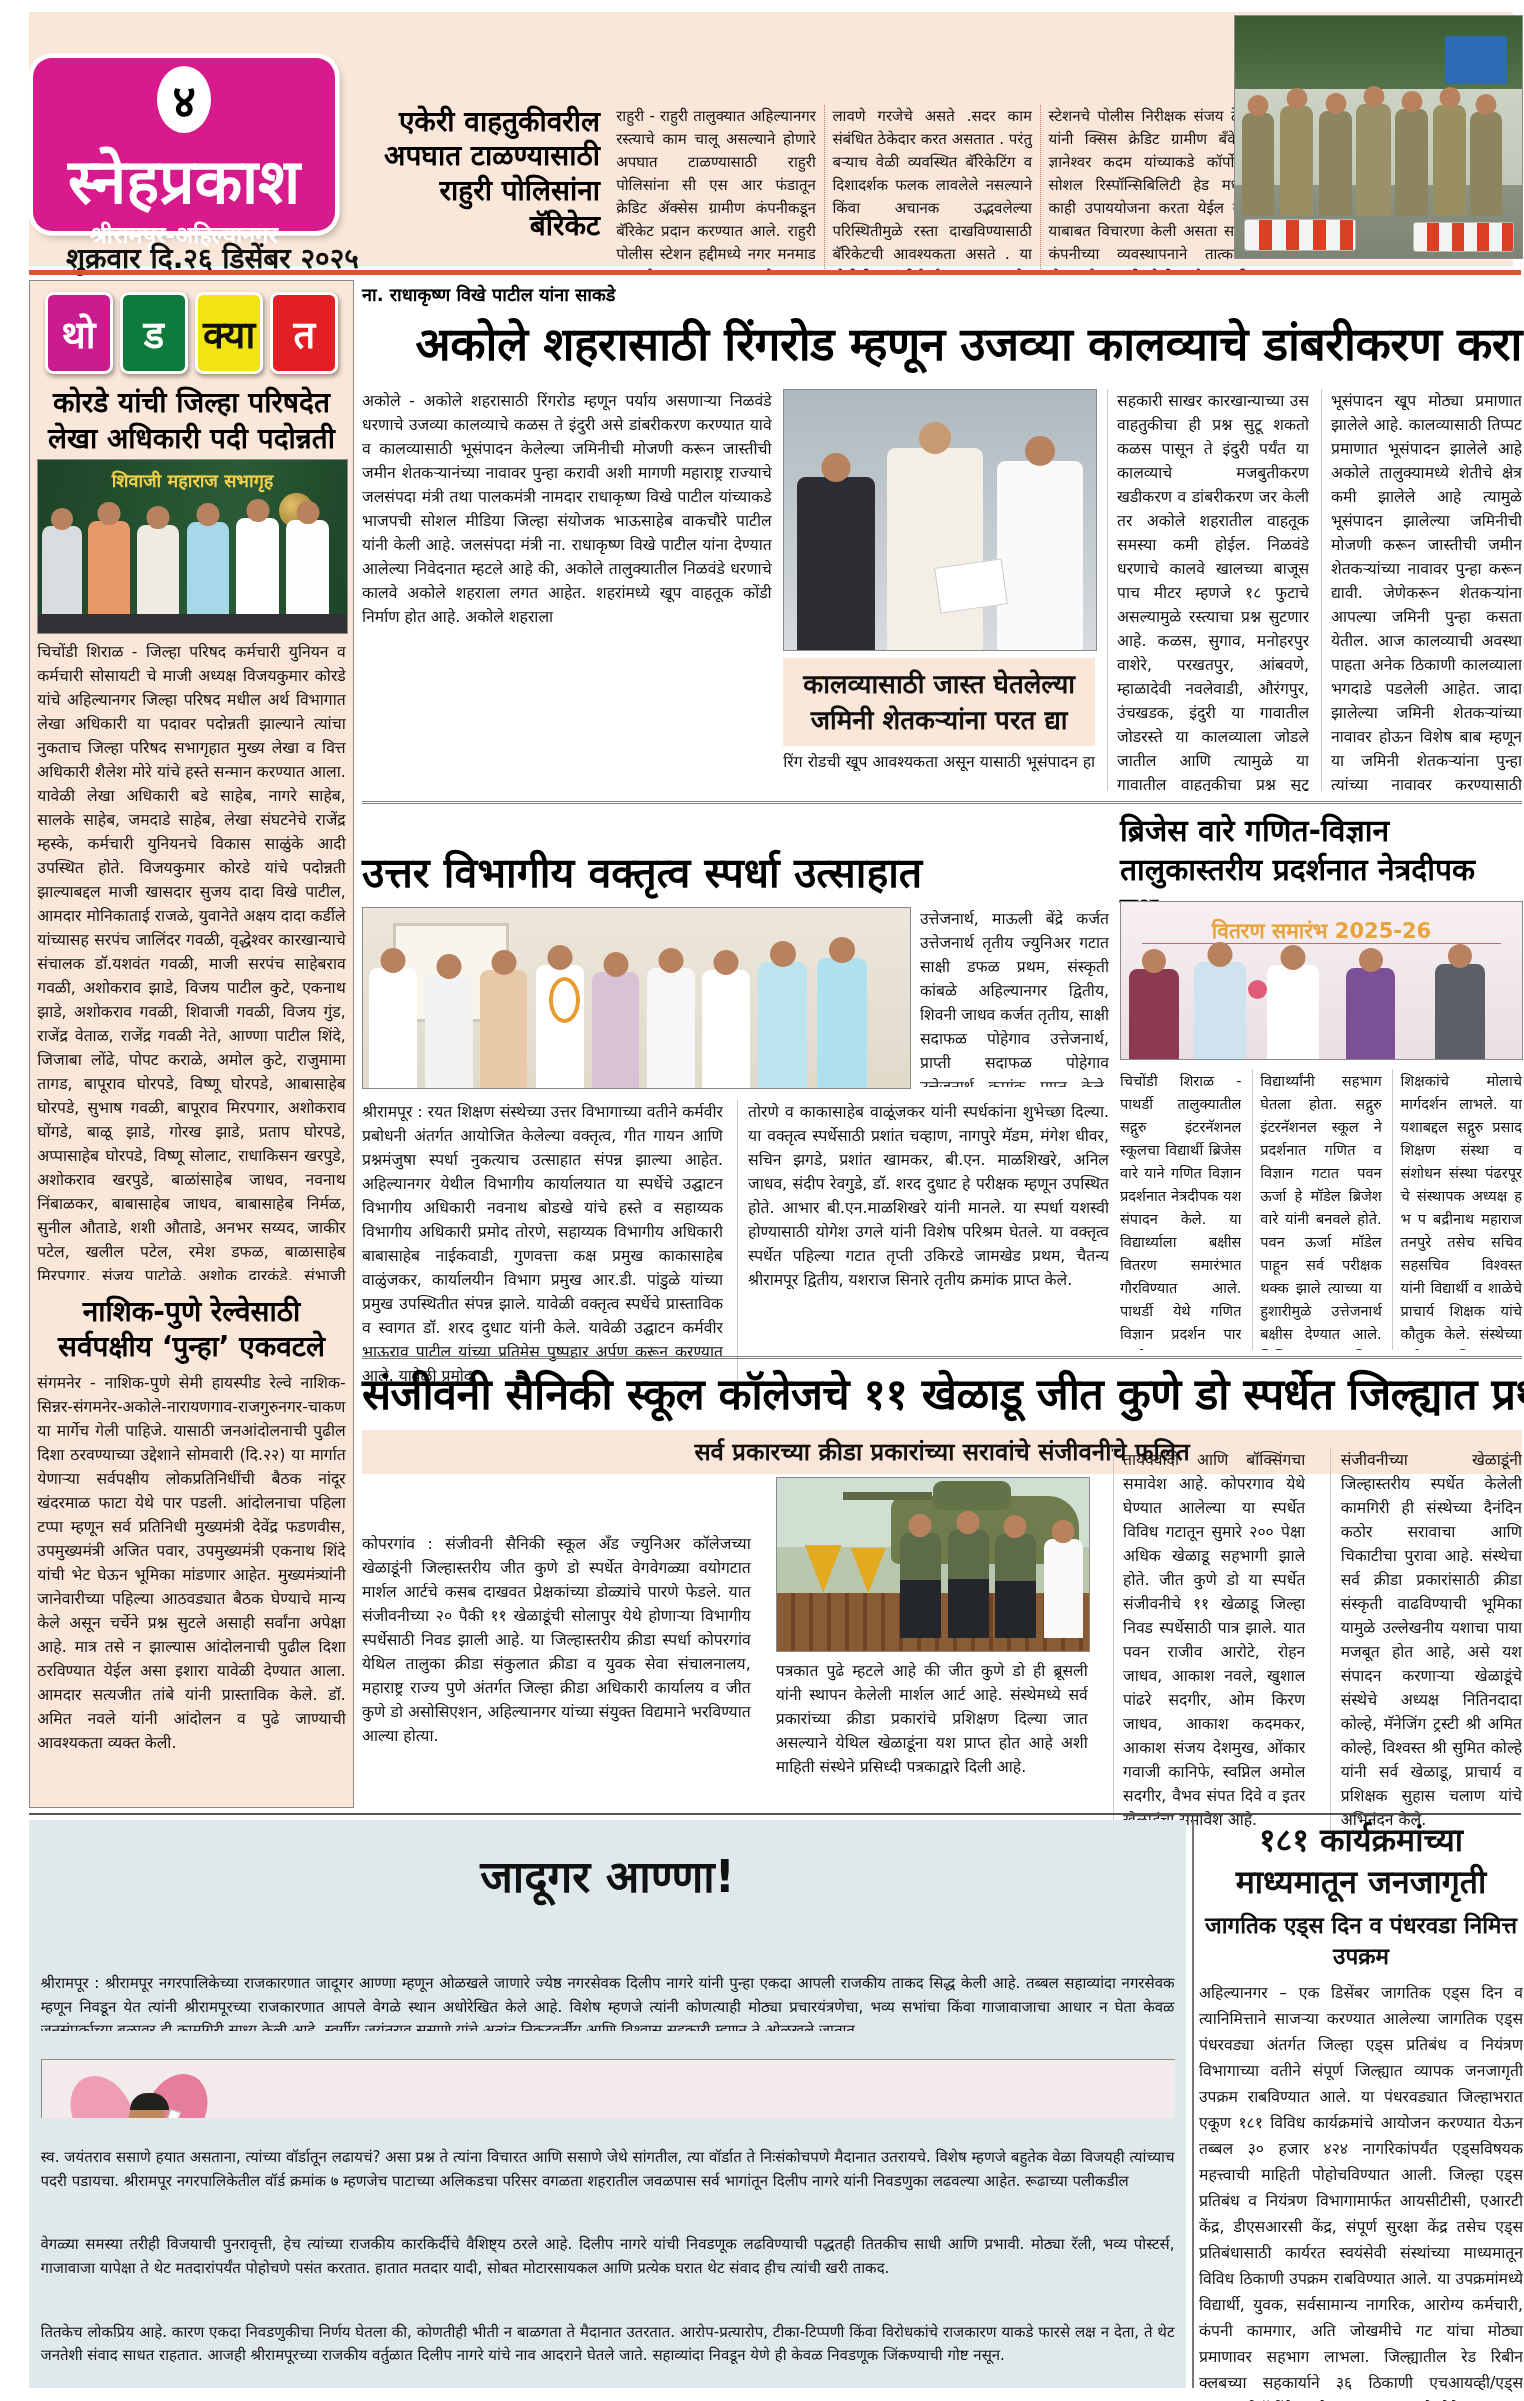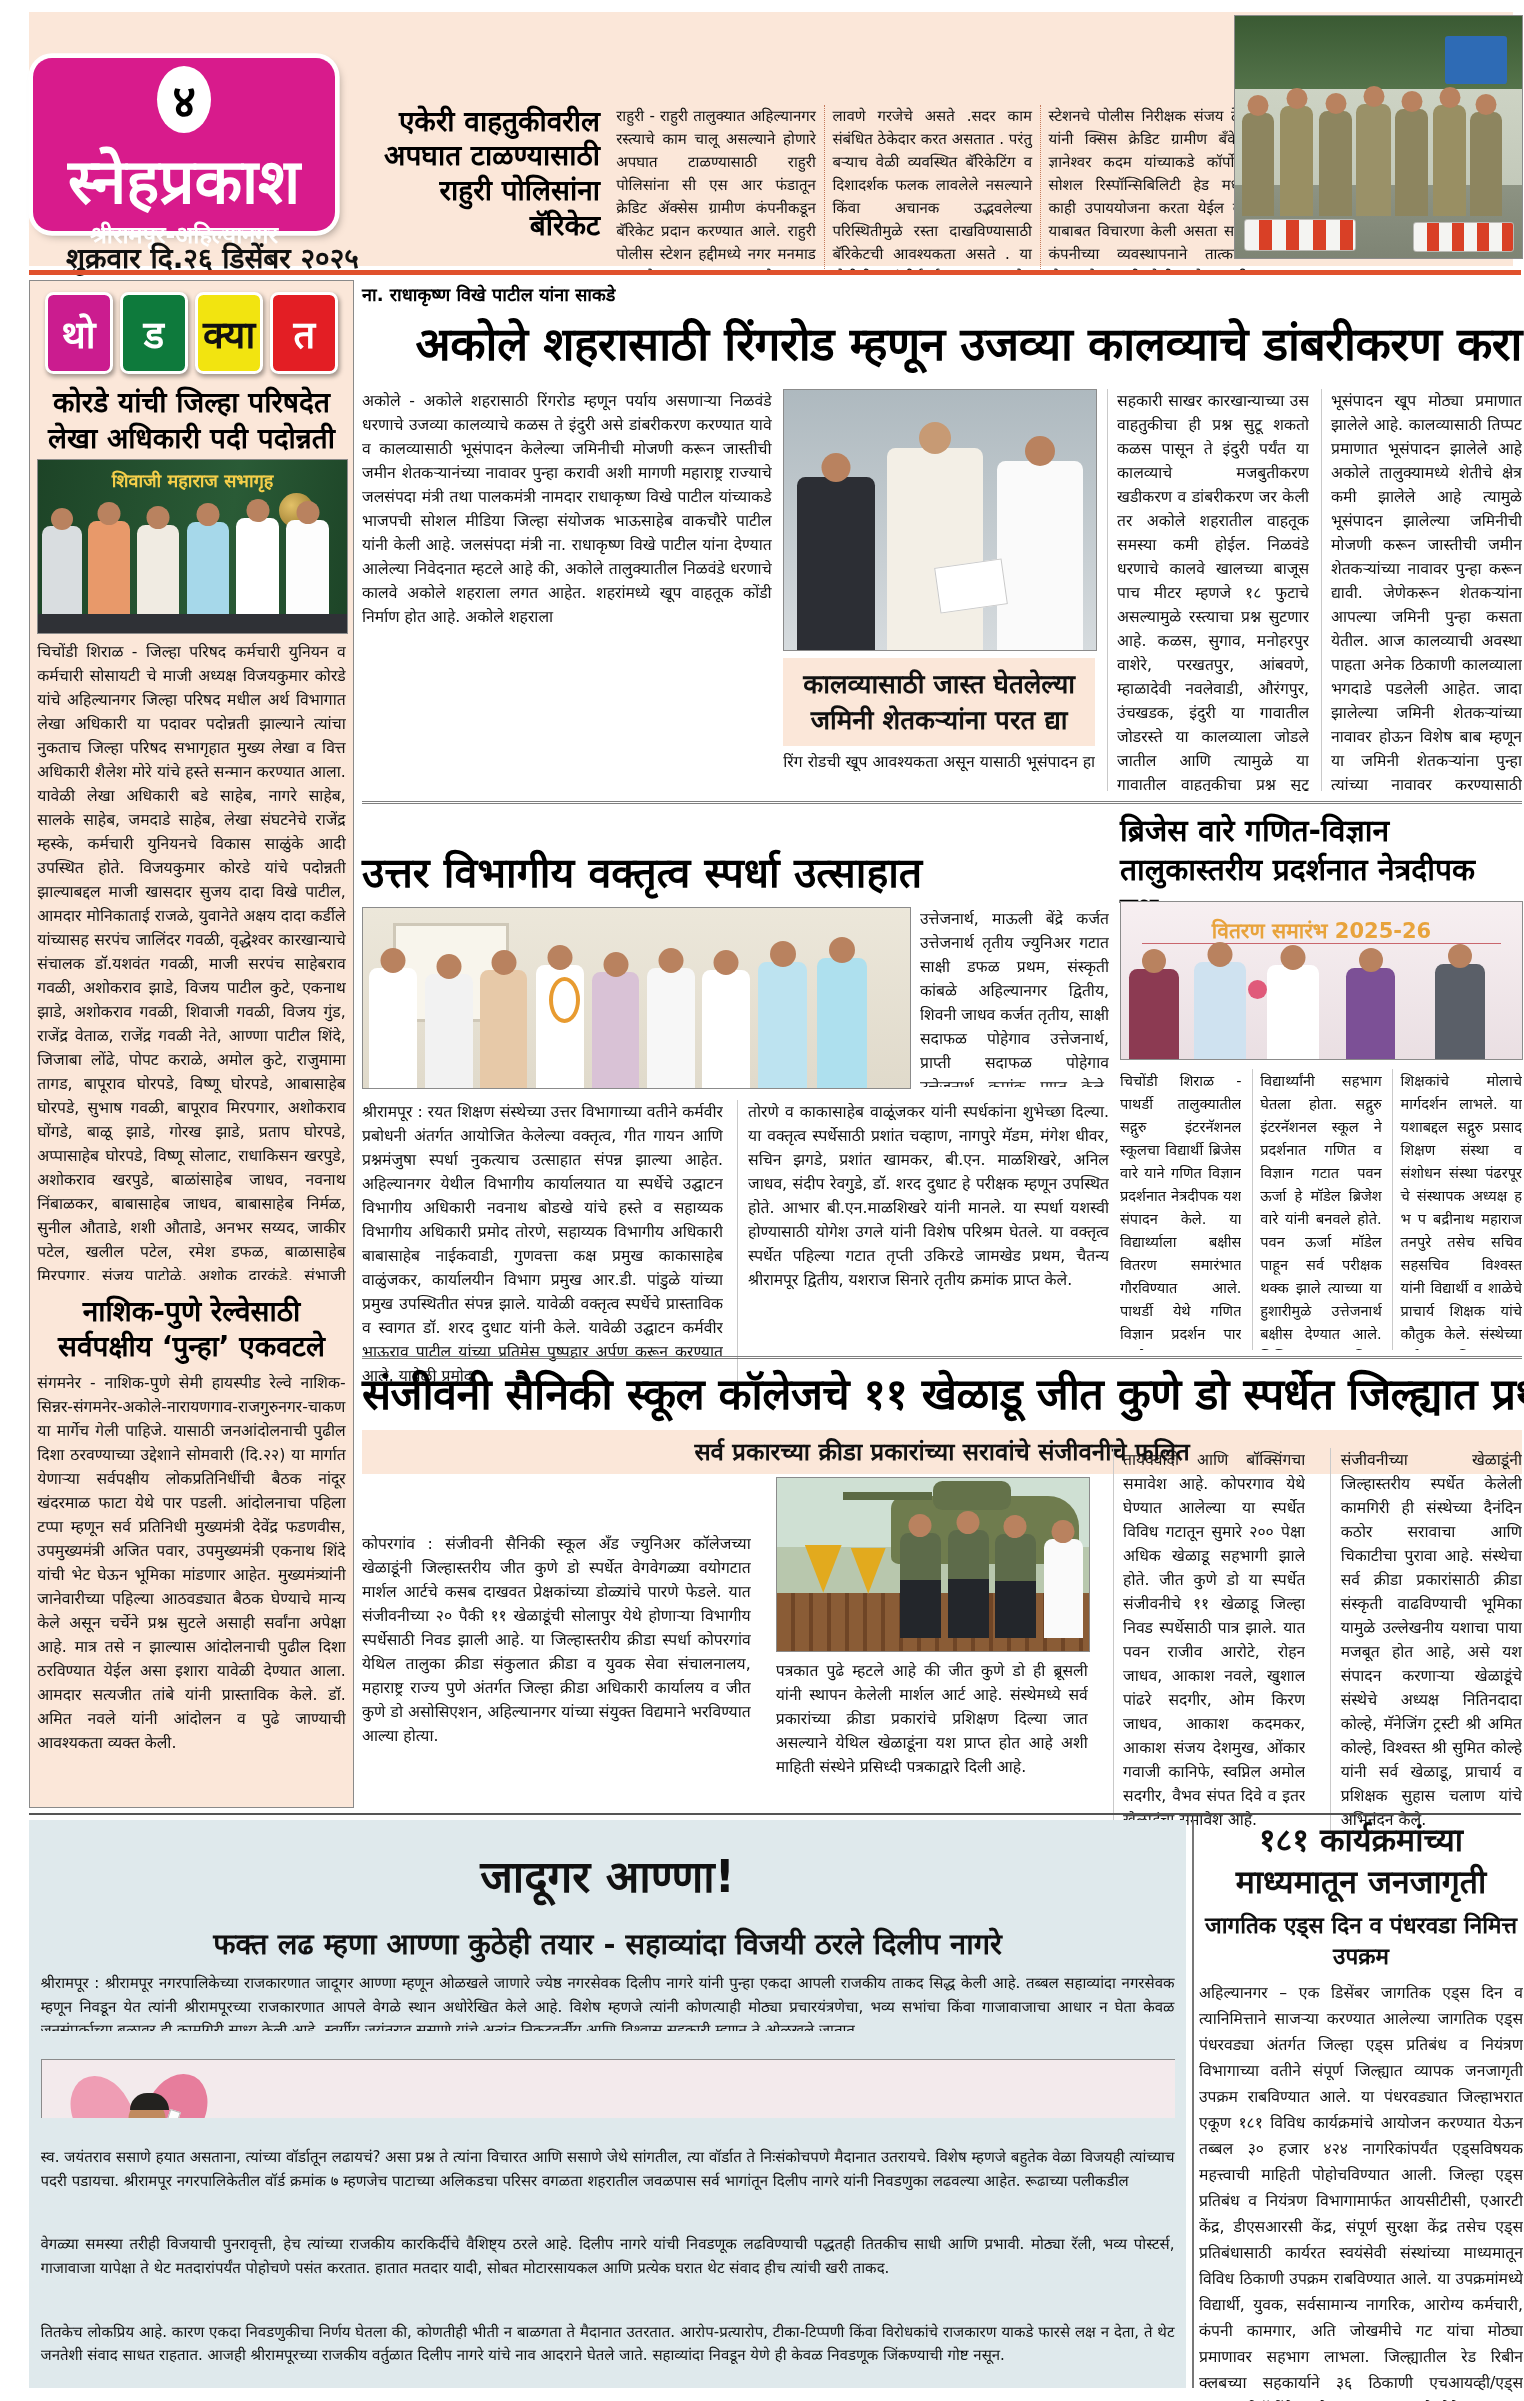--- a/index.html
+++ b/index.html
@@ -213,21 +213,20 @@
       </div>
       <div class="body-txt just hidden-overflow colrule" style="width:195px;padding-left:9.4px;">तायक्वांदो आणि बॉक्सिंगचा समावेश आहे. कोपरगाव येथे घेण्यात आलेल्या या स्पर्धेत विविध गटातून सुमारे २०० पेक्षा अधिक खेळाडू सहभागी झाले होते. जीत कुणे डो या स्पर्धेत संजीवनीचे ११ खेळाडू जिल्हा निवड स्पर्धेसाठी पात्र झाले. यात पवन राजीव आरोटे, रोहन जाधव, आकाश नवले, खुशाल पांढरे सदगीर, ओम किरण जाधव, आकाश कदमकर, आकाश संजय देशमुख, ओंकार गवाजी कानिफे, स्वप्निल अमोल सदगीर, वैभव संपत दिवे व इतर खेळाडूंचा समावेश आहे.</div>
       <div class="body-txt just hidden-overflow colrule" style="width:194px;padding-left:9.4px;">संजीवनीच्या खेळाडूंनी जिल्हास्तरीय स्पर्धेत केलेली कामगिरी ही संस्थेच्या दैनंदिन कठोर सरावाचा आणि चिकाटीचा पुरावा आहे. संस्थेचा सर्व क्रीडा प्रकारांसाठी क्रीडा संस्कृती वाढविण्याची भूमिका यामुळे उल्लेखनीय यशाचा पाया मजबूत होत आहे, असे यश संपादन करणाऱ्या खेळाडूंचे संस्थेचे अध्यक्ष नितिनदादा कोल्हे, मॅनेजिंग ट्रस्टी श्री अमित कोल्हे, विश्वस्त श्री सुमित कोल्हे यांनी सर्व खेळाडू, प्राचार्य व प्रशिक्षक सुहास चलाण यांचे अभिनंदन केले.</div>
     </div>
   </div>
 
   <div class="abs" style="left:29px;top:1813px;width:1492px;height:1.6px;background:#555;"></div>
 
   <div class="abs jad">
     <div class="jad-title">जादूगर आण्णा!</div>
-    <div class="jad-sub">फक्त लढ म्हणा आण्णा कुठेही तयार - सहाव्यांदा विजयी ठरले दिलीप नागरे</div>
     <div class="jad-cols">
       <div class="jad-col just">श्रीरामपूर : श्रीरामपूर नगरपालिकेच्या राजकारणात जादूगर आण्णा म्हणून ओळखले जाणारे ज्येष्ठ नगरसेवक दिलीप नागरे यांनी पुन्हा एकदा आपली राजकीय ताकद सिद्ध केली आहे. तब्बल सहाव्यांदा नगरसेवक म्हणून निवडून येत त्यांनी श्रीरामपूरच्या राजकारणात आपले वेगळे स्थान अधोरेखित केले आहे. विशेष म्हणजे त्यांनी कोणत्याही मोठ्या प्रचारयंत्रणेचा, भव्य सभांचा किंवा गाजावाजाचा आधार न घेता केवळ जनसंपर्काच्या बळावर ही कामगिरी साध्य केली आहे. स्वर्गीय जयंतराव ससाणे यांचे अत्यंत निकटवर्तीय आणि विश्वासू सहकारी म्हणून ते ओळखले जातात.</div>
       <div class="jad-col">
         <div class="ph" style="position:relative;width:100%;height:173px;background:#f3eaec;">
           <div class="abs" style="left:31px;top:13.6px;width:58px;height:78px;background:#ef9db4;border-radius:60% 60% 10% 60%;transform:rotate(-28deg);"></div>
           <div class="abs" style="left:105px;top:11.5px;width:58px;height:78px;background:#e77d9c;border-radius:60% 60% 60% 10%;transform:rotate(28deg);"></div>
           <div class="pn" style="left:54px;width:103px;height:103px;background:#ffffff;--hs:37px;--sk:#c08a5e;"></div>
           <div class="abs" style="left:88px;top:33px;width:39px;height:16.7px;background:#23221f;border-radius:21px 21px 0 0;"></div>
           <div class="abs" style="left:124px;top:50px;width:9.4px;height:25px;background:#fdfdfd;border:0.5px solid #bbb;transform:rotate(18deg);"></div>
           <div class="abs" style="left:0;bottom:0;width:100%;height:20px;background:linear-gradient(#dfe5e8,#c9d2d6);"></div>

